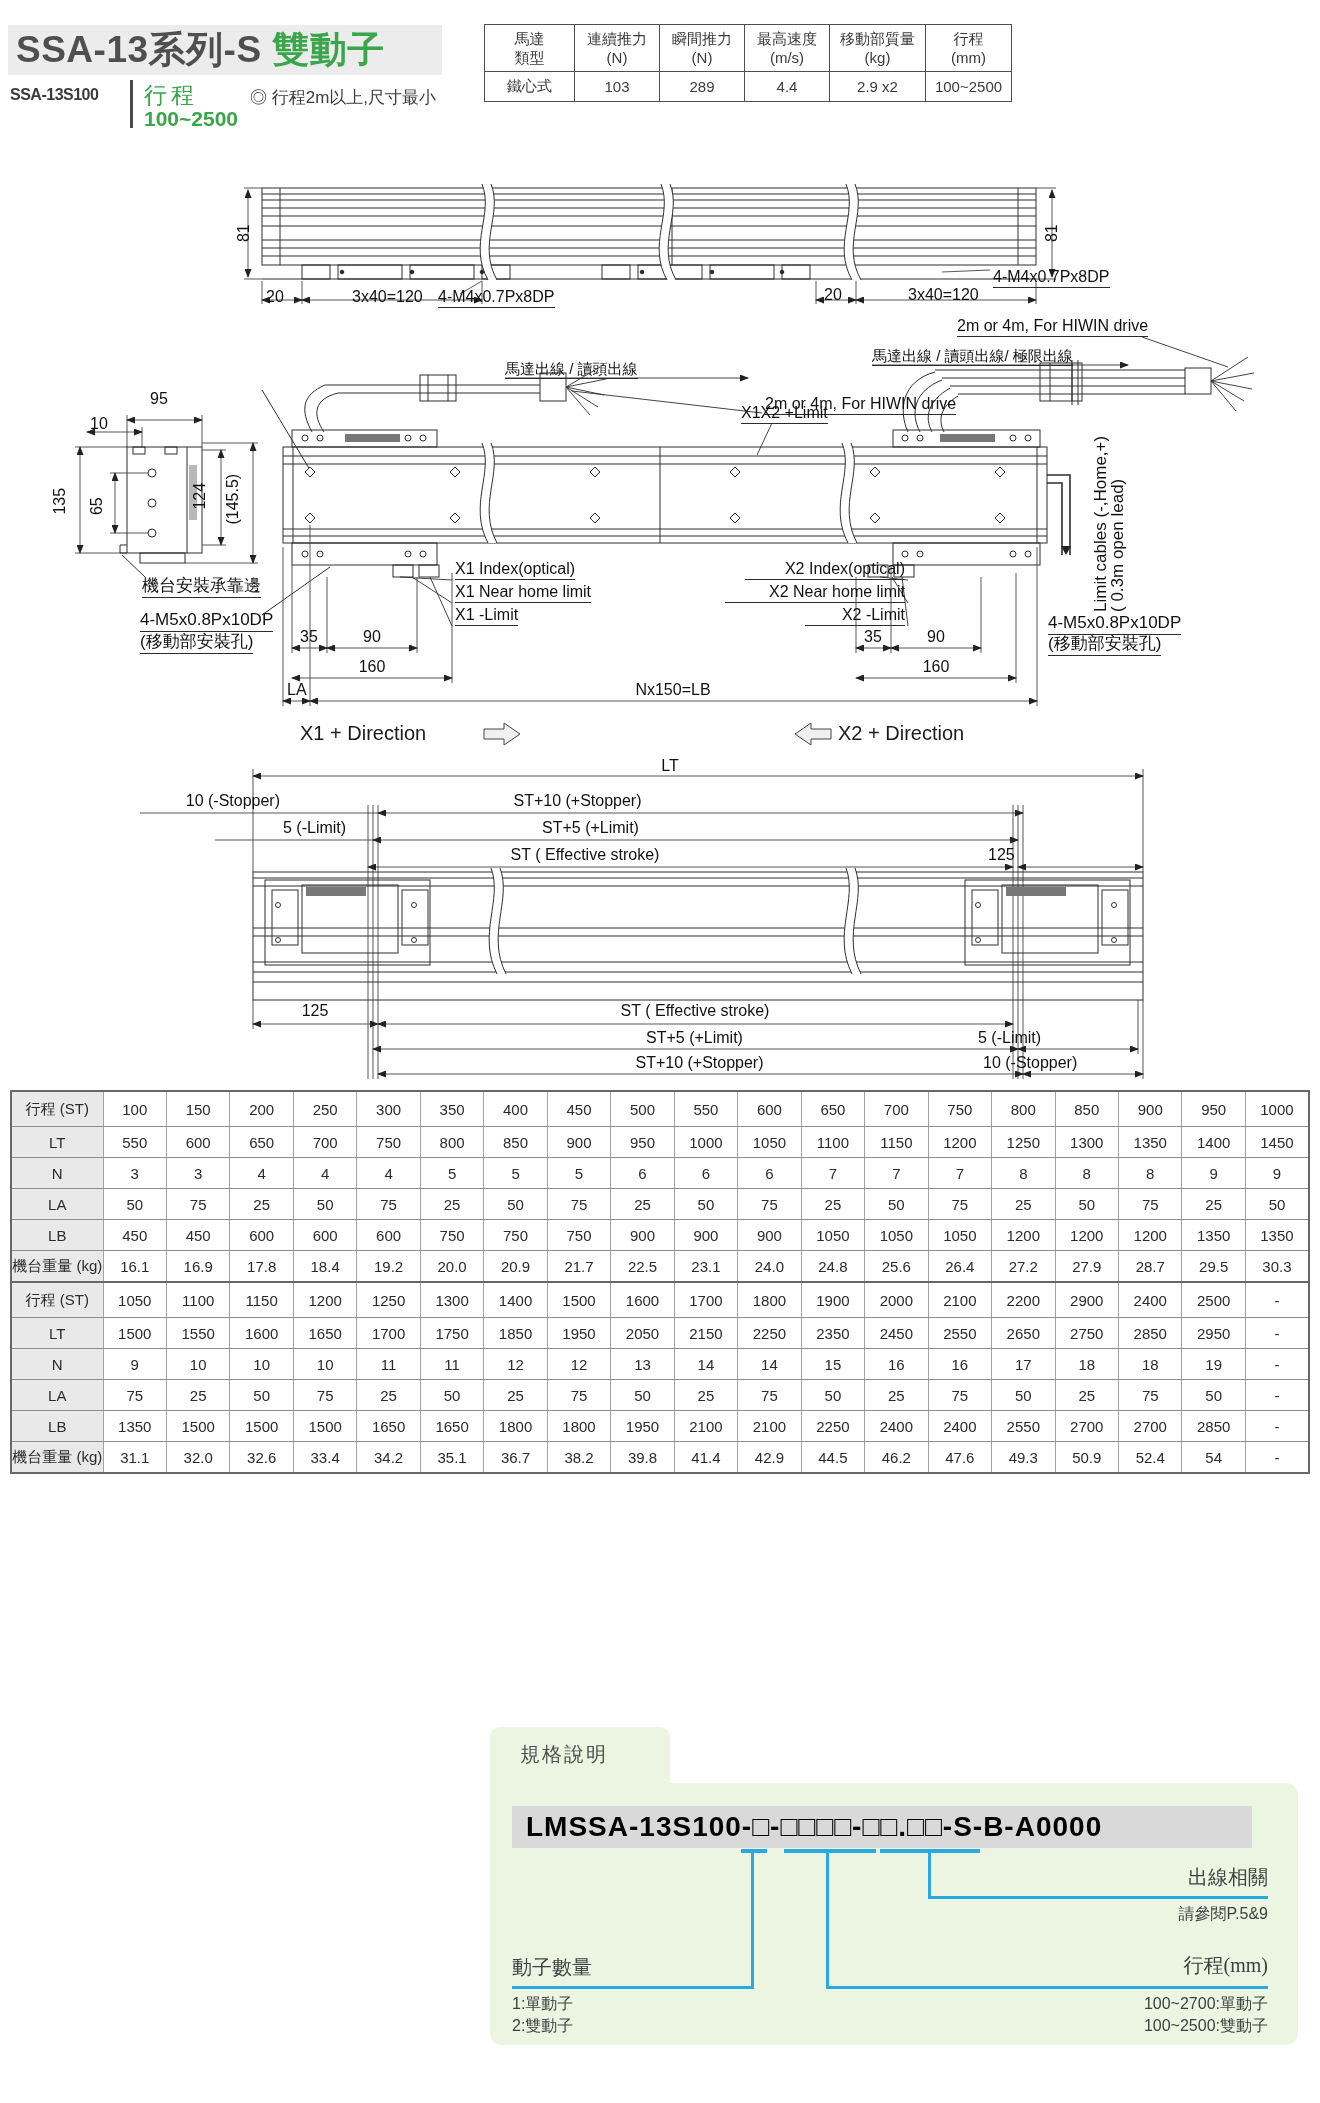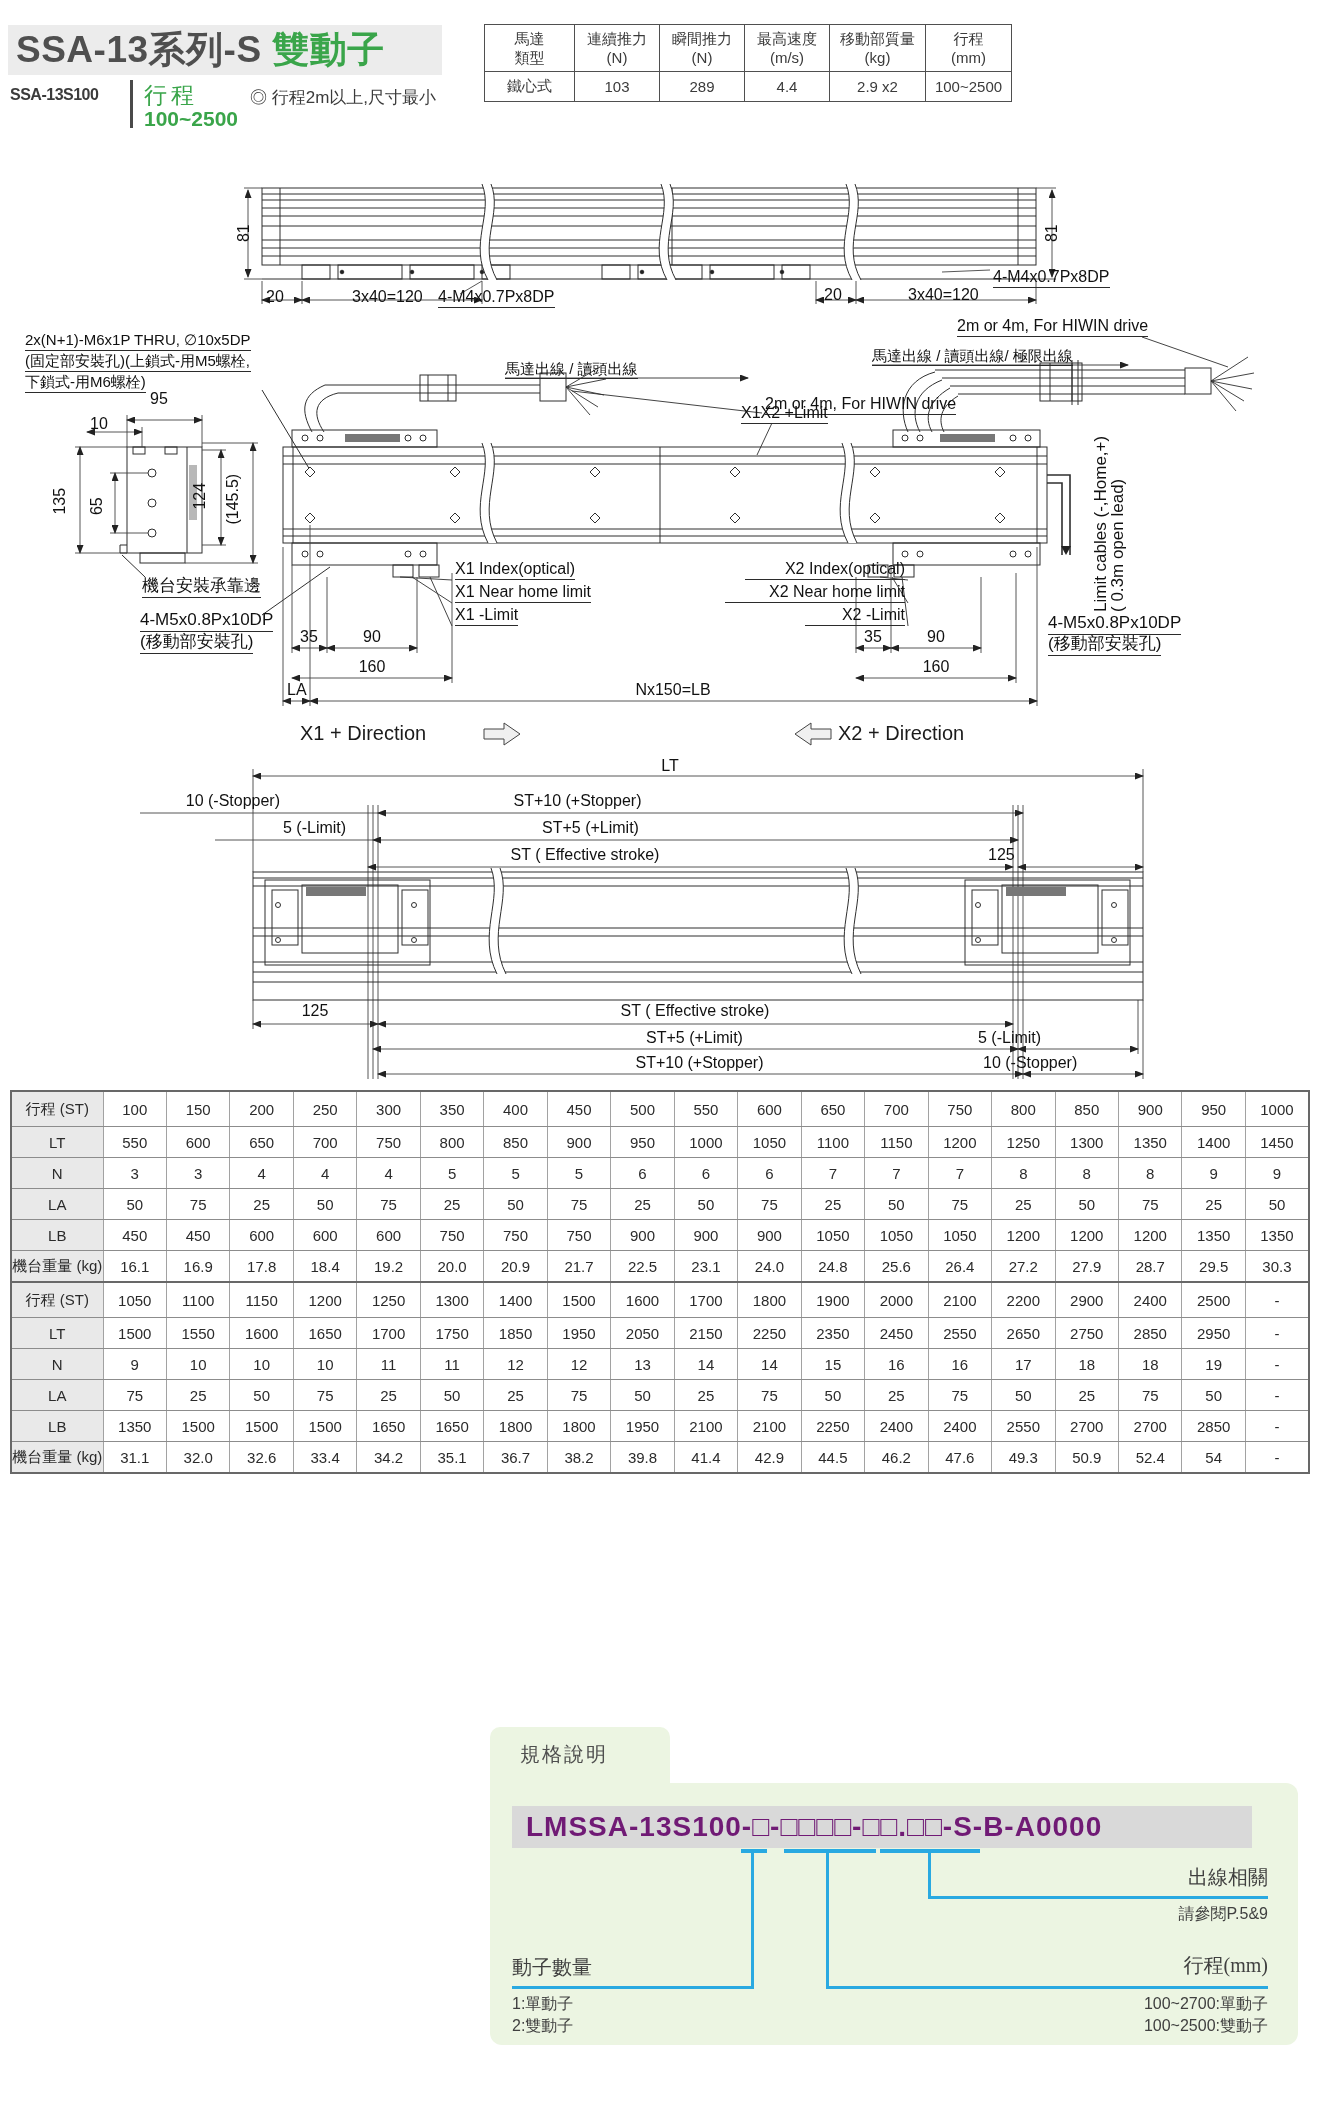--- a/index.html
+++ b/index.html
@@ -34,21 +34,21 @@
   .dimtable th{background:#e9e9e9;}
   .dimtable .tt{background:#ededed;border:1px solid #777;}
   .dimtable tr.bankstart th,.dimtable tr.bankstart td{border-top:2px solid #686868;height:34px;}
   
   .dirlab{position:absolute;font-size:20px;color:#1b1b1b;}
   
   .ord-tab{position:absolute;left:490px;top:1727px;width:180px;height:58px;background:#ecf5e2;border-radius:10px 10px 0 0;}
   .ord-tab-title{padding:14px 0 0 30px;font-size:20px;color:#4f4f4f;letter-spacing:2px;}
   .ord-box{position:absolute;left:490px;top:1783px;width:808px;height:262px;background:#ecf5e2;border-radius:0 12px 12px 12px;}
   .ord-bar{position:absolute;left:512px;top:1806px;width:740px;height:42px;background:#d9d9d9;
-           font-size:28px;font-weight:bold;color:#701a75;line-height:42px;padding-left:14px;letter-spacing:1px;box-sizing:border-box;}
+           font-size:28px;font-weight:bold;color:#000000;line-height:42px;padding-left:14px;letter-spacing:1px;box-sizing:border-box;}
   .blue{position:absolute;background:#29a9e1;}
   .ord-lab{position:absolute;font-size:20px;color:#3f3f3f;font-family:Liberation Serif, serif;}
   .ord-sm{position:absolute;font-size:16px;color:#3f3f3f;}
 </style>
 </head>
 <body>
 
 <div id="page">
 
   <div class="title-bar"><span>SSA-13系列-S </span><span class="green">雙動子</span></div>
@@ -258,25 +258,20 @@
       <line x1="292" y1="363" x2="452" y2="363" marker-start="url(#arS)" marker-end="url(#arE)"></line>
       <path d="M856,262V338 M891,250V338 M981,262V338 M1016,258V368"></path>
       <line x1="856" y1="333" x2="891" y2="333" marker-start="url(#arS)" marker-end="url(#arE)"></line>
       <line x1="891" y1="333" x2="981" y2="333" marker-start="url(#arS)" marker-end="url(#arE)"></line>
       <line x1="856" y1="363" x2="1016" y2="363" marker-start="url(#arS)" marker-end="url(#arE)"></line>
       <line x1="283" y1="386" x2="310" y2="386" marker-start="url(#arS)" marker-end="url(#arE)"></line>
       <line x1="310" y1="386" x2="1037" y2="386" marker-start="url(#arS)" marker-end="url(#arE)"></line>
     </g>
   </svg>
 
-  <div class="lbl cjk" style="left:25px;top:330px;line-height:19px">
-    <div class="u">2x(N+1)-M6x1P THRU, ∅10x5DP</div>
-    <div class="u">(固定部安裝孔)(上鎖式-用M5螺栓,</div>
-    <div class="u" style="display:inline-block">下鎖式-用M6螺栓)</div>
-  </div>
   <div class="lbl" style="left:150px;top:390px">95</div>
   <div class="lbl" style="left:90px;top:415px">10</div>
   <div class="lbl rot" style="left:40px;top:492px;width:40px">135</div>
   <div class="lbl rot" style="left:77px;top:497px;width:40px">65</div>
   <div class="lbl rot" style="left:180px;top:487px;width:40px">124</div>
   <div class="lbl rot" style="left:203px;top:490px;width:60px">(145.5)</div>
   <div class="lbl cjk u" style="left:142px;top:576px;font-size:17px">機台安裝承靠邊</div>
   <div class="lbl u" style="left:140px;top:610px;font-size:17px">4-M5x0.8Px10DP</div>
   <div class="lbl cjk u" style="left:140px;top:632px;font-size:17px">(移動部安裝孔)</div>
 

